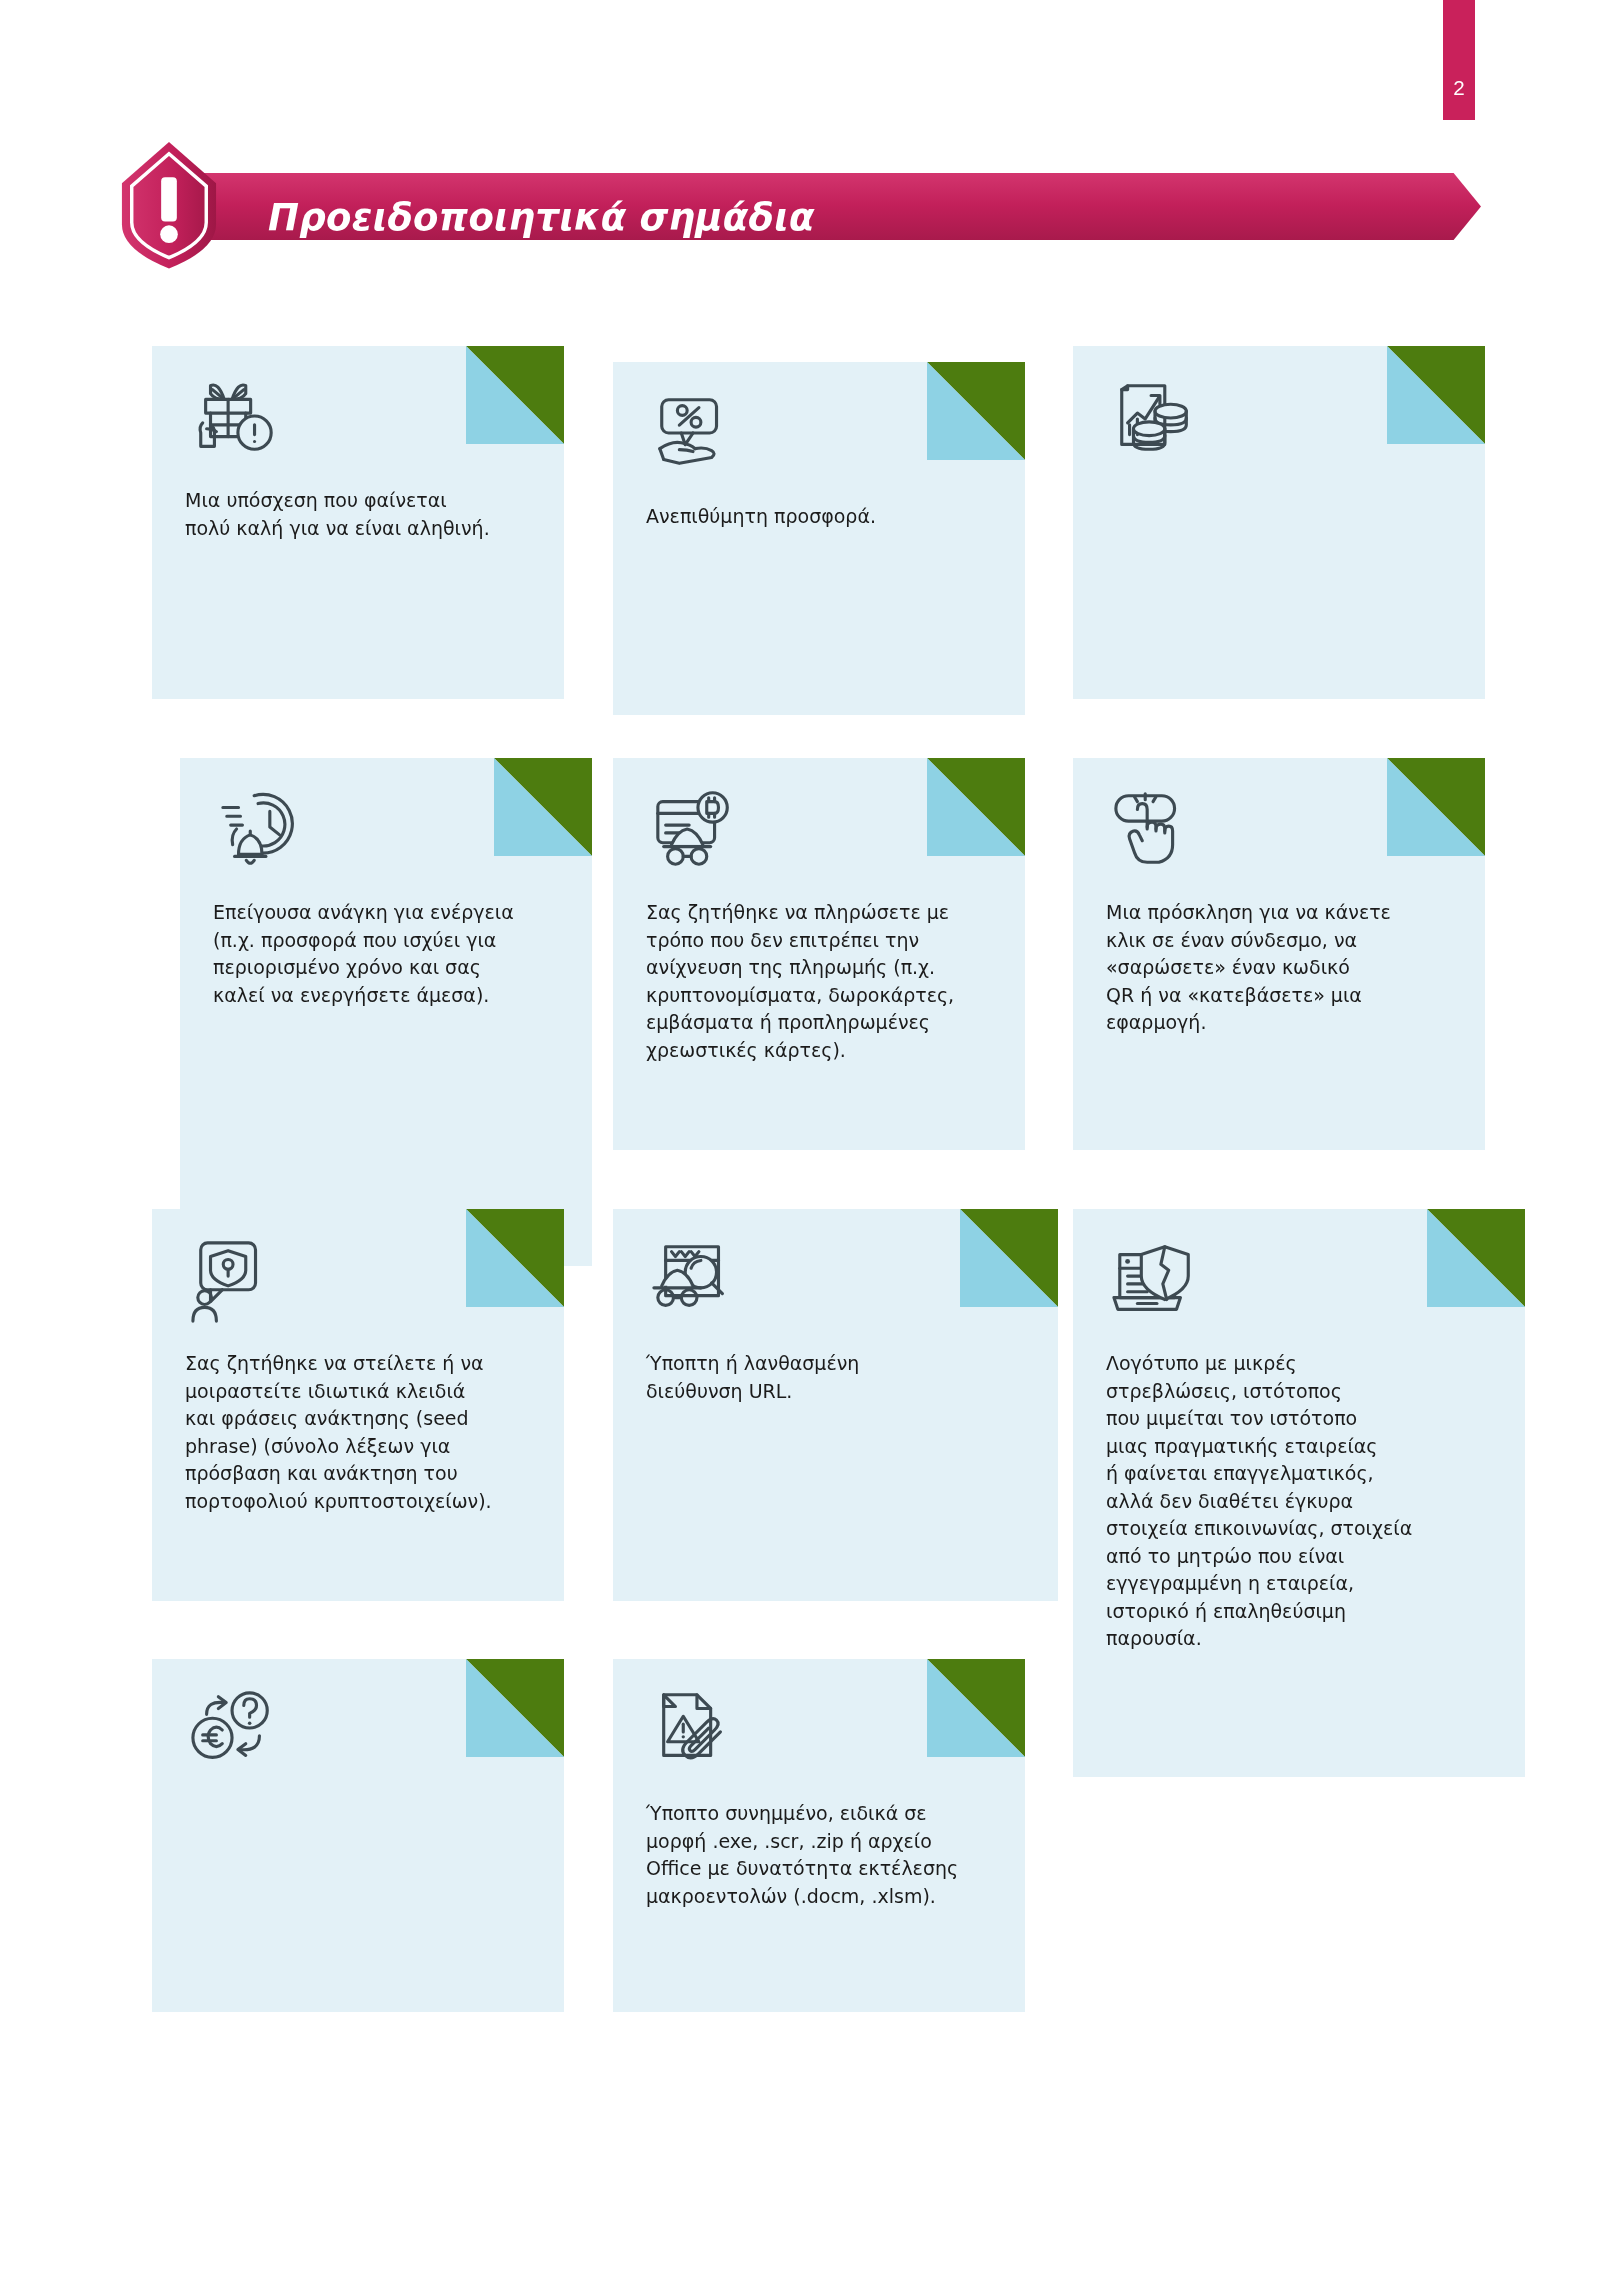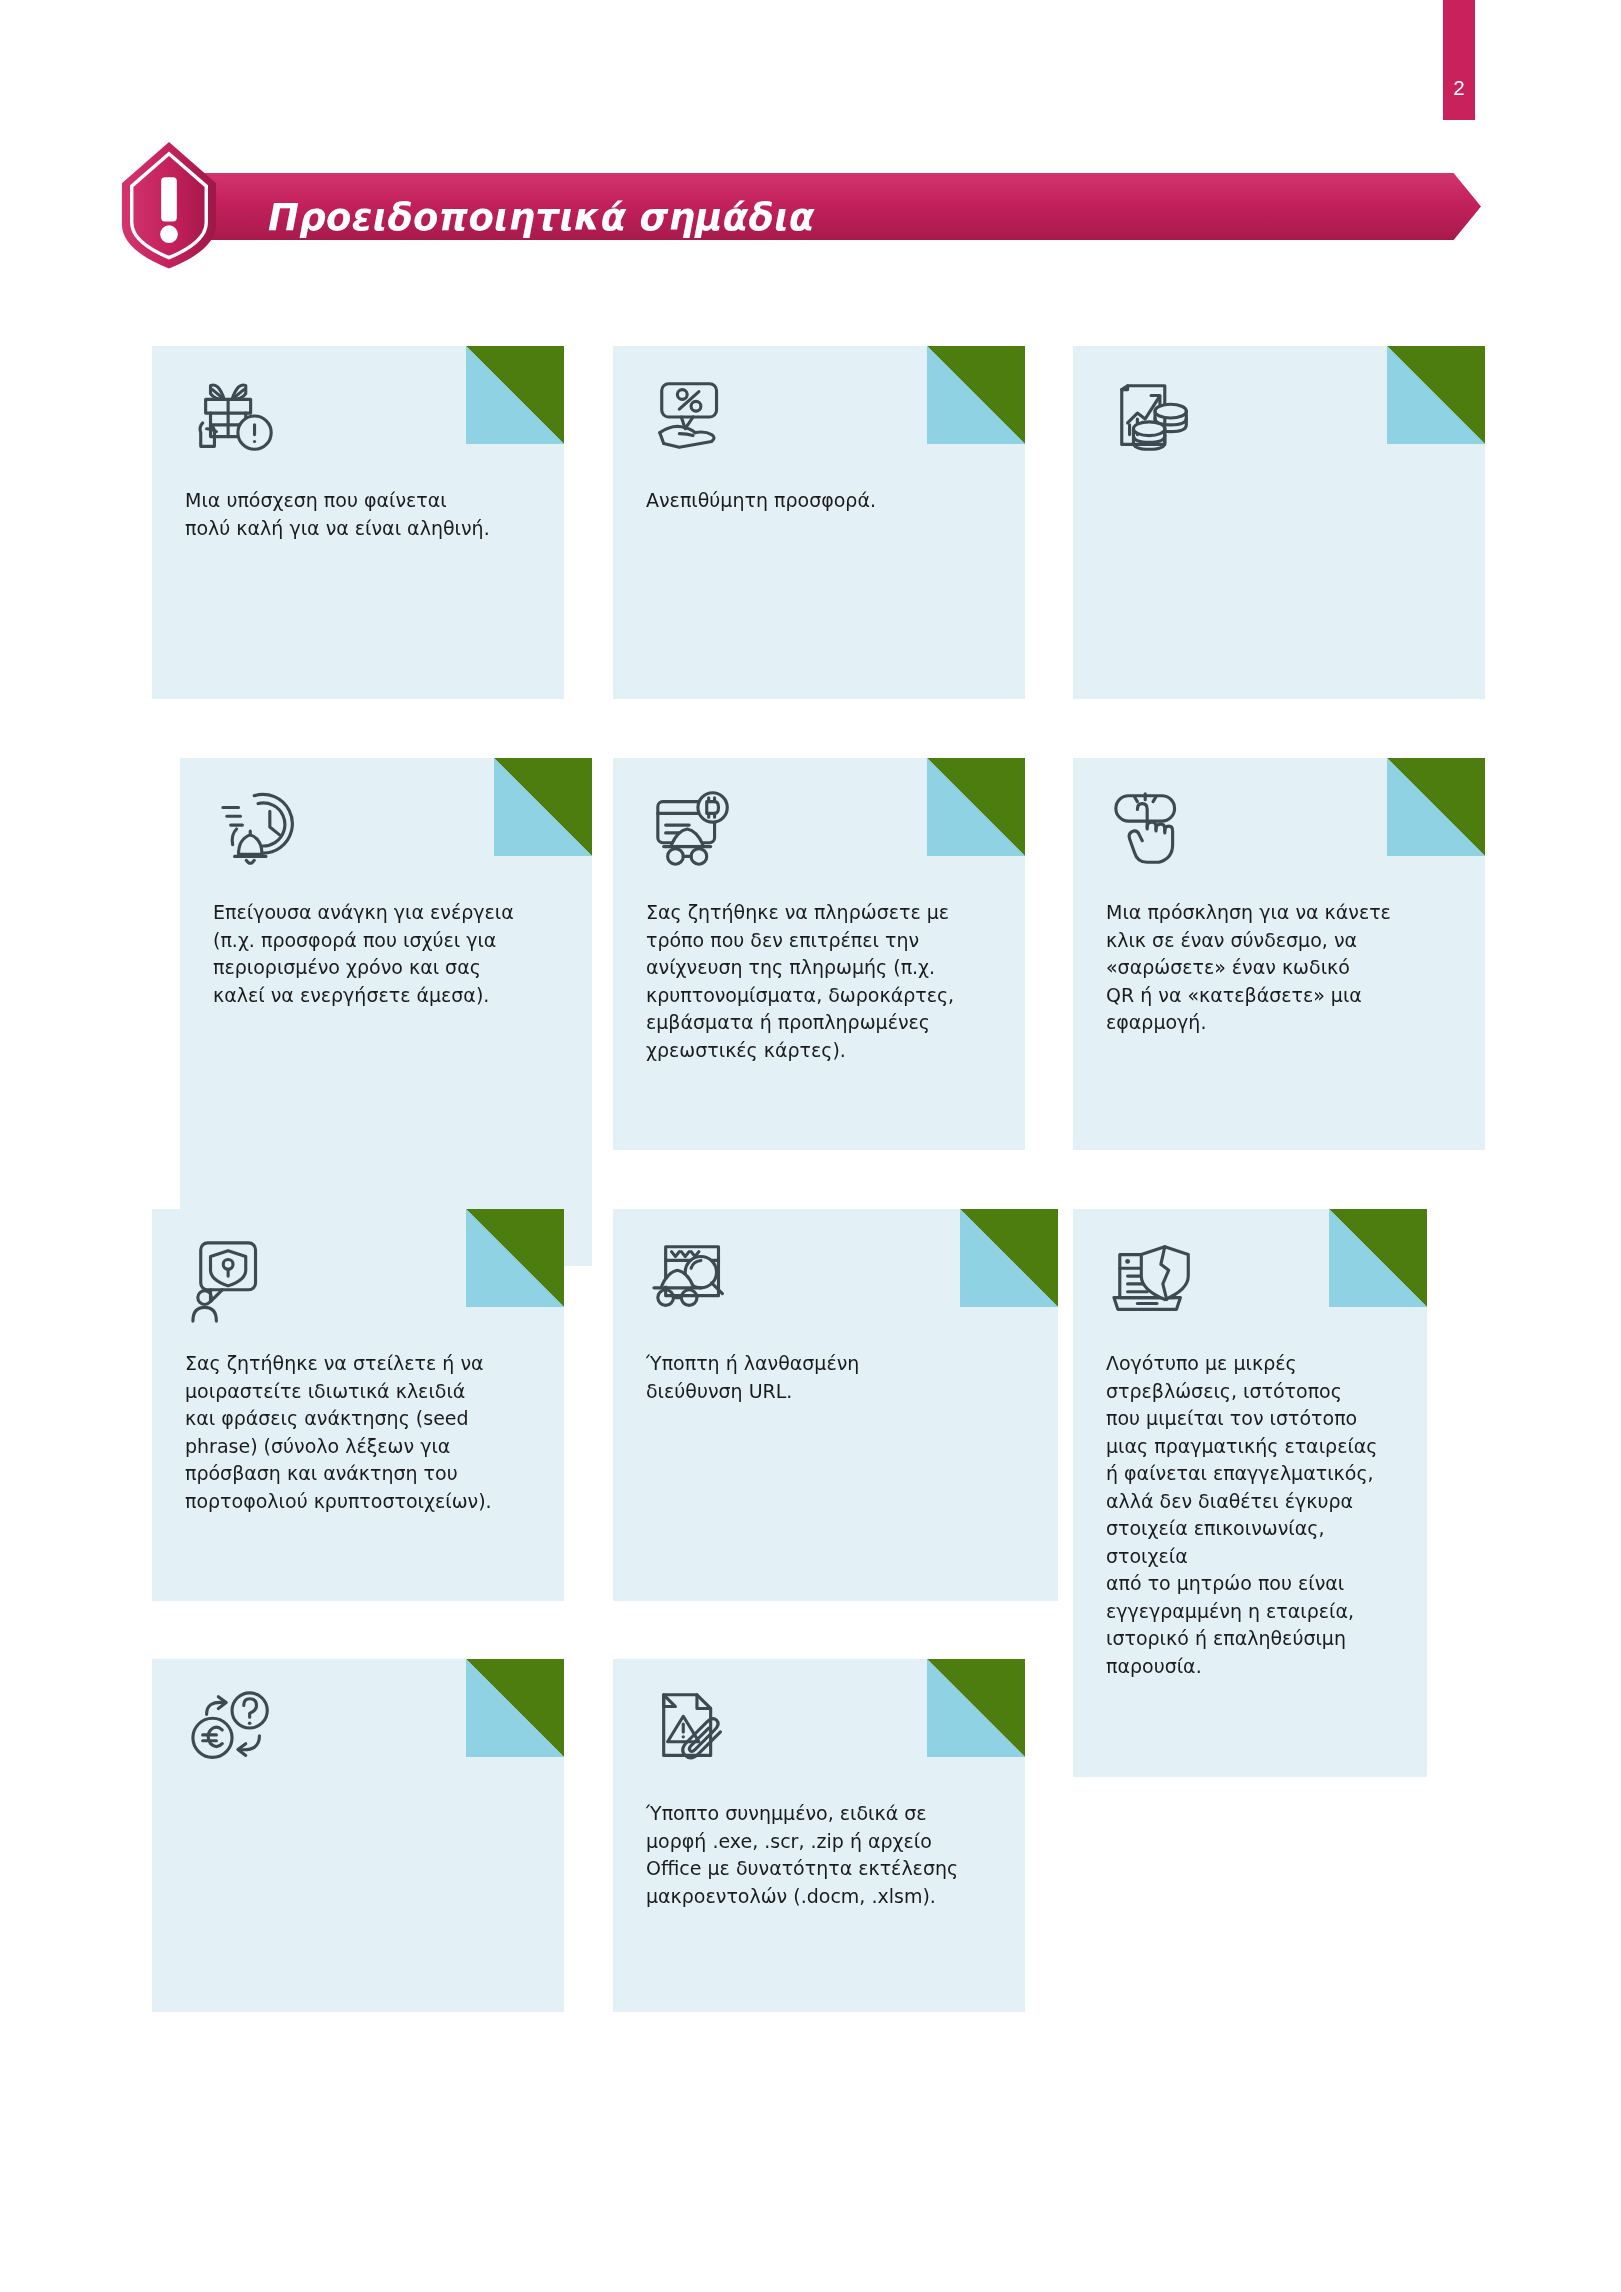--- a/index.html
+++ b/index.html
@@ -169,21 +169,21 @@
         <path d="M18 58 Q24 58 28 61"></path>
         <circle cx="67" cy="62" r="17" fill="#e3f1f7"></circle>
         <path d="M67 54 L67 64"></path>
         <circle cx="67" cy="71" r="1.6" fill="#3d4a52" stroke="none"></circle>
       </svg>
     </div>
     <div class="card-text">Μια υπόσχεση που φαίνεται
 πολύ καλή για να είναι αληθινή.</div>
   </div>
 
-  <div class="card" style="left:461px; top:0px; width:412px; height:353px;">
+  <div class="card" style="left:461px; top:16px; width:412px; height:353px;">
     <div class="card-inner"></div>
     <div class="fold"></div>
     <div class="card-icon">
       <svg viewBox="0 0 92 92" fill="none" stroke="#3d4a52" stroke-width="3.2" stroke-linecap="round" stroke-linejoin="round">
         <rect x="12" y="12" width="56" height="34" rx="7"></rect>
         <path d="M32 46 L36 58 L44 46"></path>
         <path d="M30 38 L50 20"></path>
         <circle cx="33" cy="23" r="5"></circle>
         <circle cx="47" cy="35" r="5"></circle>
         <path d="M10 62 Q22 54 32 56 Q42 58 46 62"></path>
@@ -320,21 +320,21 @@
         <path d="M4 54 L52 54"></path>
         <circle cx="16" cy="64" r="8"></circle>
         <circle cx="40" cy="64" r="8"></circle>
         <path d="M24 64 L32 64"></path>
       </svg>
     </div>
     <div class="card-text">Ύποπτη ή λανθασμένη
 διεύθυνση URL.</div>
   </div>
 
-  <div class="card" style="left:921px; top:863px; width:354px; height:568px;">
+  <div class="card" style="left:921px; top:863px; width:452px; height:568px;">
     <div class="card-inner"></div>
     <div class="fold"></div>
     <div class="card-icon">
       <svg viewBox="0 0 92 92" fill="none" stroke="#3d4a52" stroke-width="3.2" stroke-linecap="round" stroke-linejoin="round">
         <path d="M10 20 L10 64 L66 64 L66 20 Z"></path>
         <circle cx="18" cy="27" r="2.5" fill="#3d4a52" stroke="none"></circle>
         <path d="M10 34 L66 34"></path>
         <path d="M18 42 L50 42 M18 50 L44 50 M18 58 L38 58"></path>
         <path d="M4 64 L72 64 L68 76 L8 76 Z"></path>
         <path d="M28 70 L48 70"></path>

